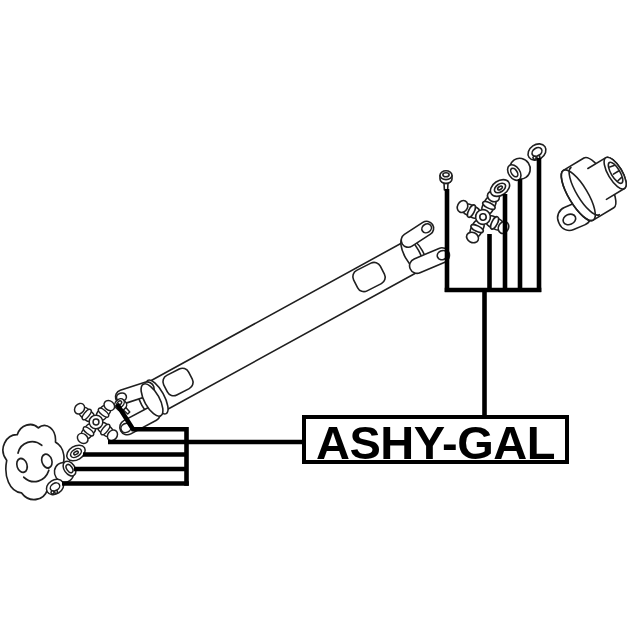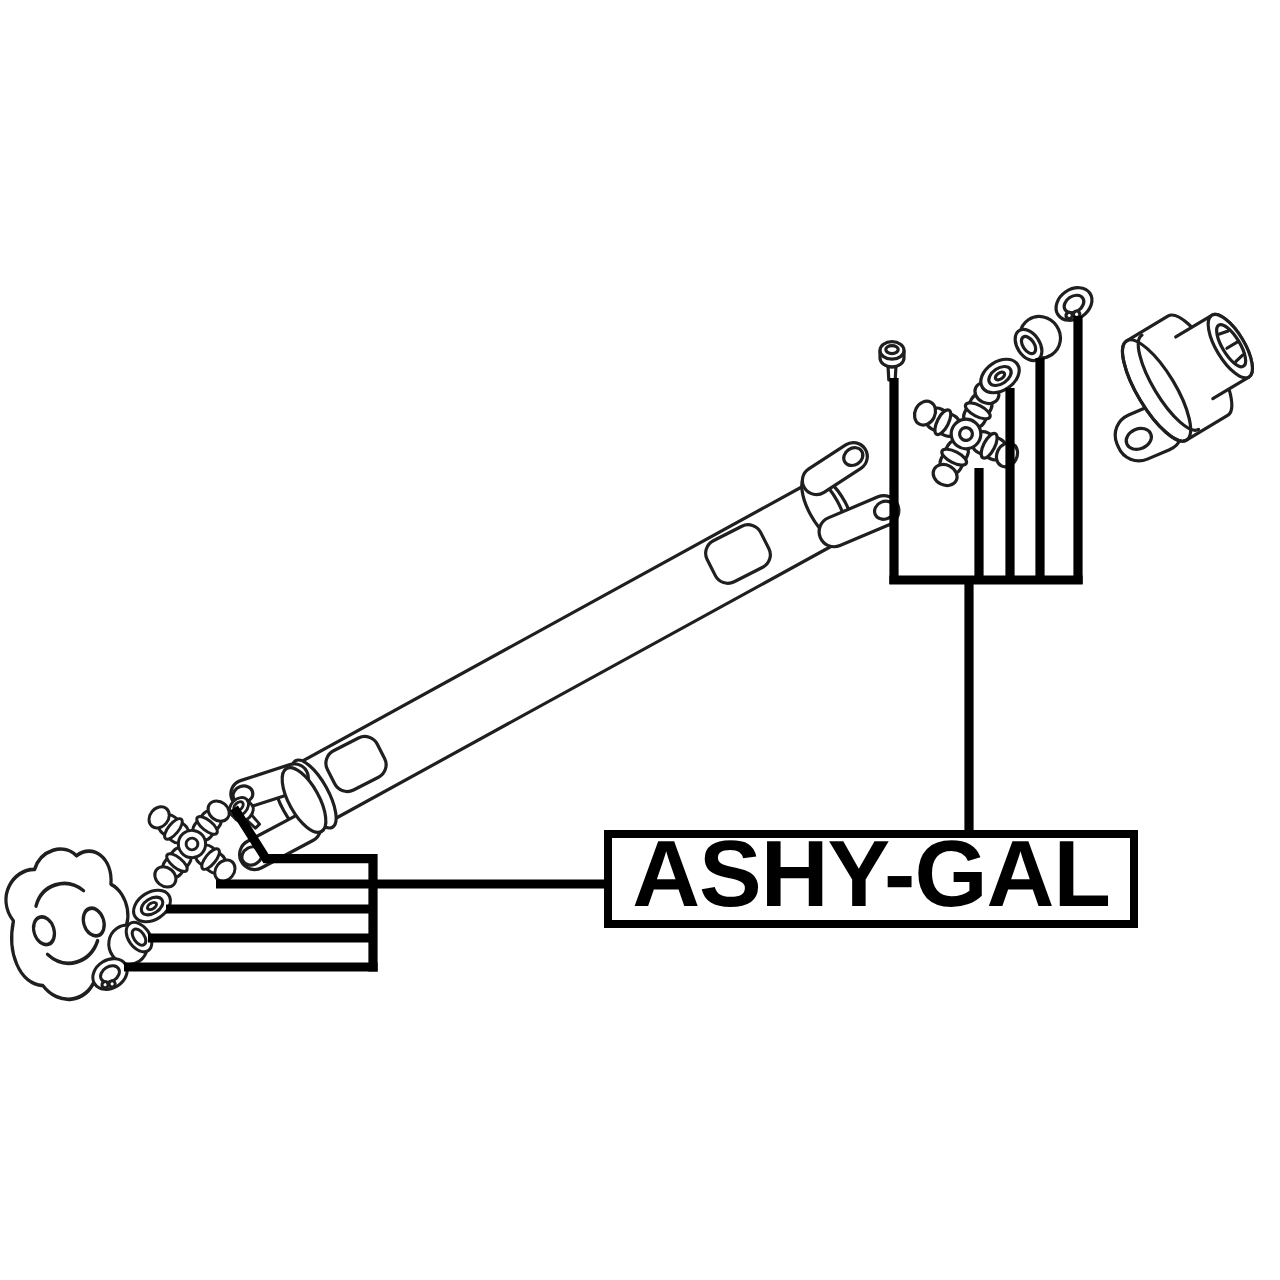--- a/index.html
+++ b/index.html
@@ -10,21 +10,21 @@
   .stage svg{position:absolute;left:0;top:0;}
   
   .sk{fill:#ffffff;stroke:#1f1f1f;stroke-width:1.6;stroke-linejoin:round;stroke-linecap:round;}
   .sk-open{fill:none;stroke:#1f1f1f;stroke-width:1.6;stroke-linejoin:round;stroke-linecap:round;}
   
   .callout{fill:none;stroke:#000000;stroke-width:4.6;stroke-linecap:butt;stroke-linejoin:miter;}
   
   .label-box{
     position:absolute;left:302px;top:415px;width:267px;height:49px;
     box-sizing:border-box;border:4px solid #000000;background:#ffffff;
-    display:flex;align-items:flex-end;justify-content:center;
+    display:flex;align-items:flex-start;justify-content:center;
   }
   .label-box span{
     font-weight:700;font-size:47px;letter-spacing:-0.5px;color:#000000;
     font-family:"Liberation Sans",sans-serif;white-space:nowrap;line-height:1;
   }
 </style>
 </head>
 <body>
 
 <div class="stage">

